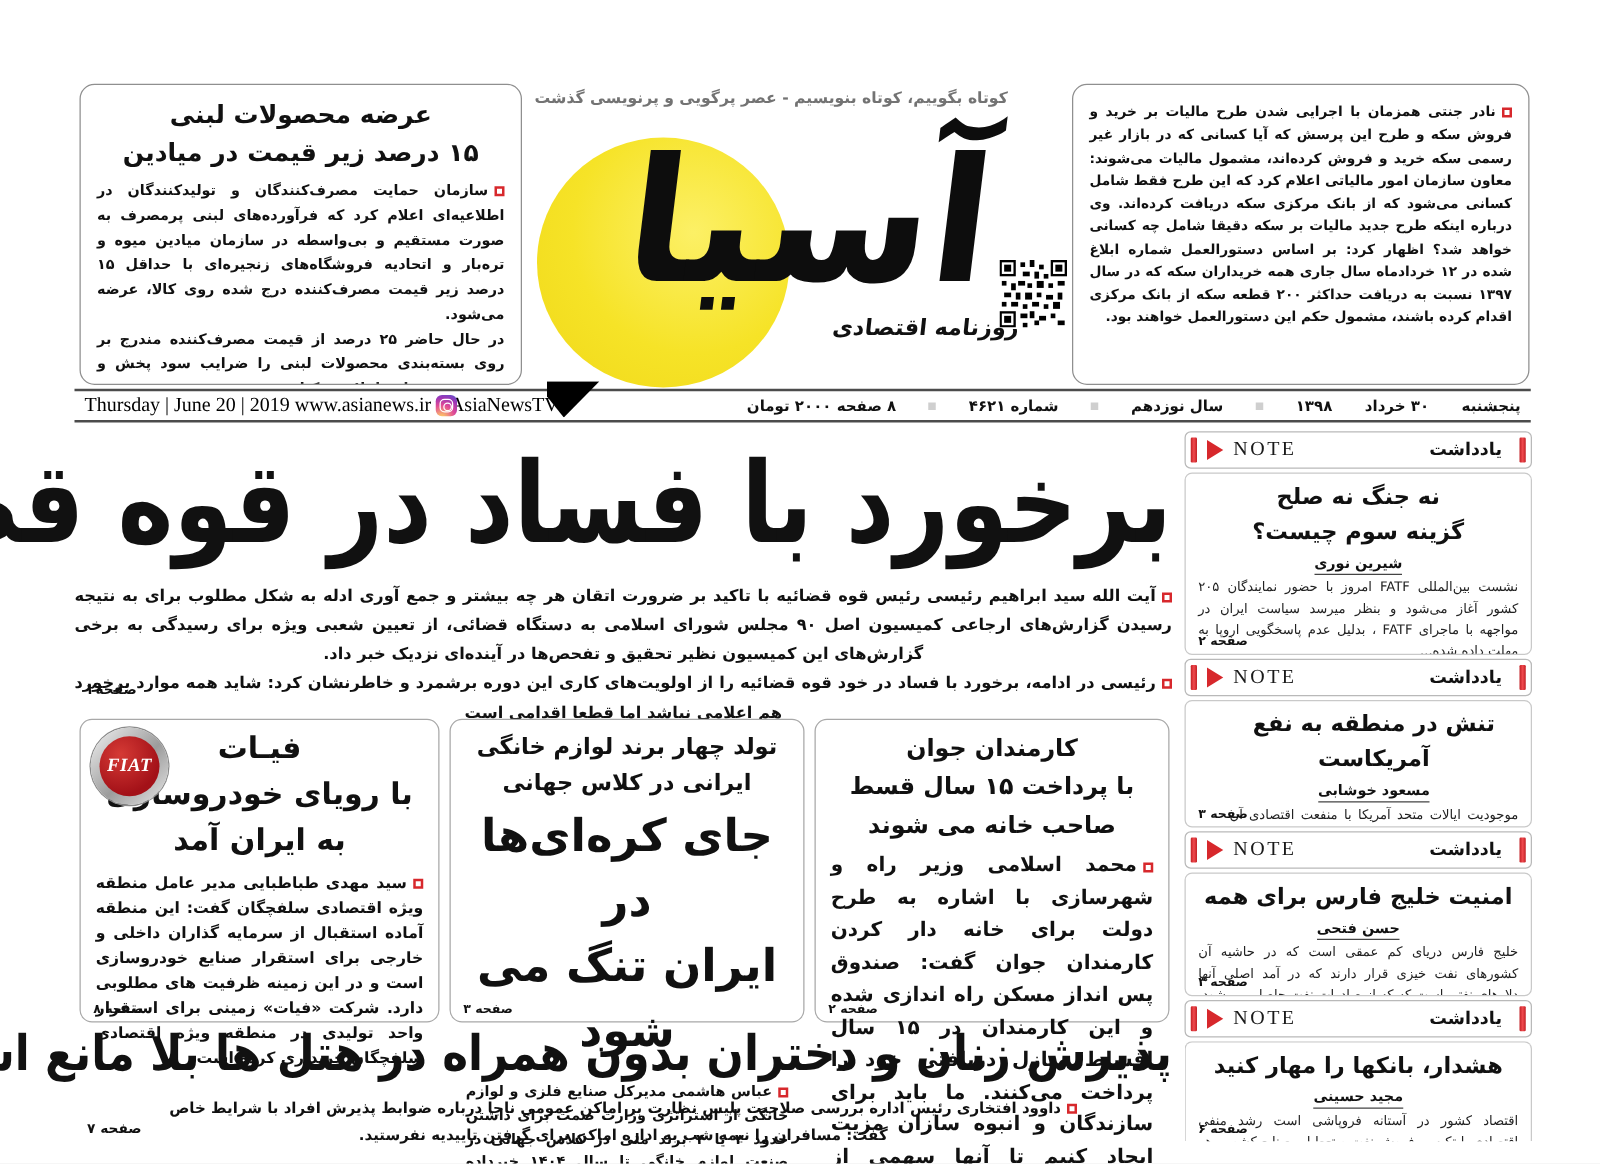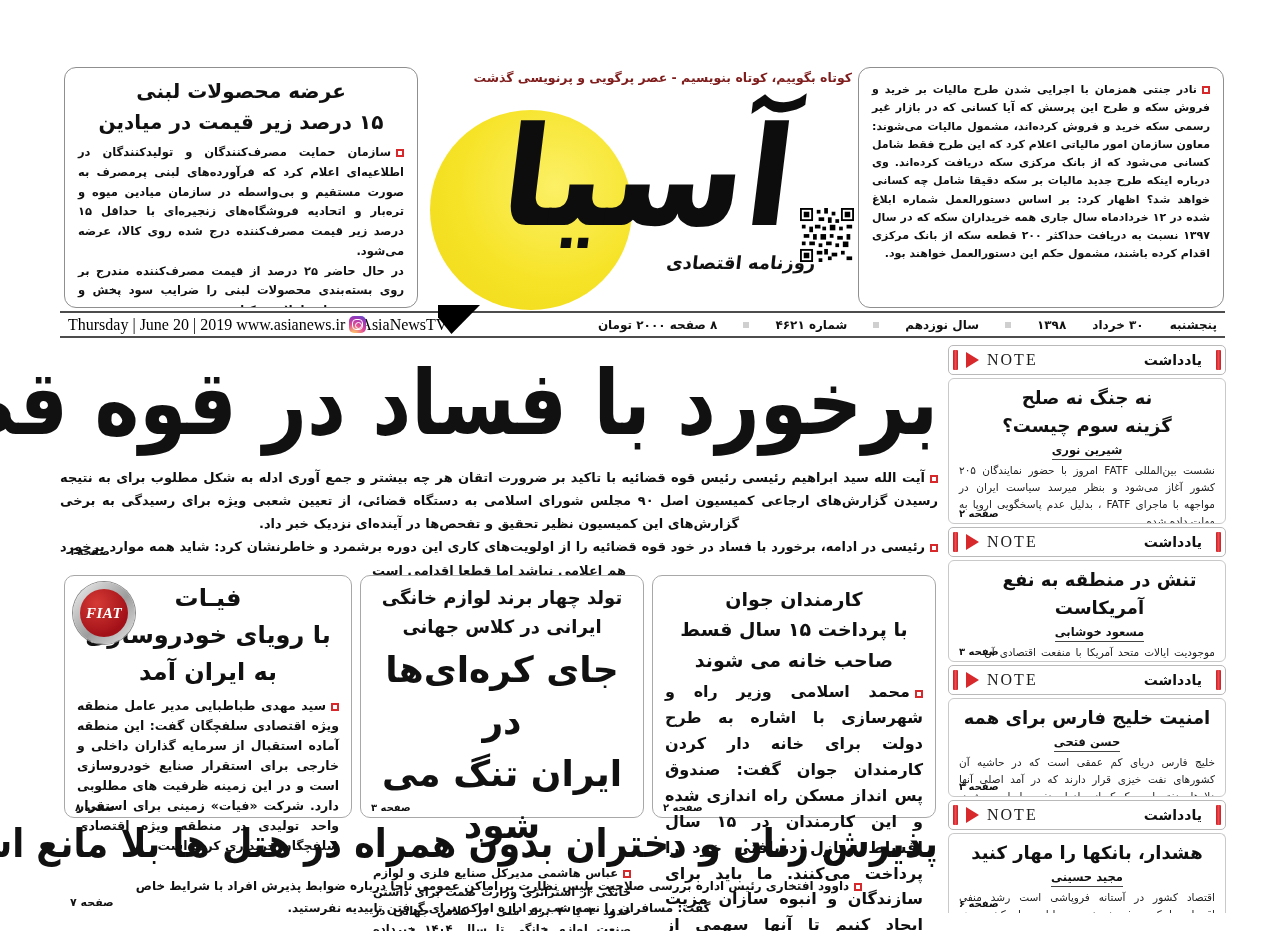--- a/index.html
+++ b/index.html
@@ -14,22 +14,22 @@
   .bullet {
     display:inline-block; width:8px; height:8px; border:2.5px solid #d7282c;
     margin-left:5px; vertical-align:-1px; background:#fff;
   }
   
   #box-dairy { left:64px; top:67px; width:354px; height:241px; padding:8px 13px; }
   #box-coins { left:858px; top:67px; width:366px; height:241px; padding:8px 13px; }
   .top-title { font-size:20px; font-weight:bold; text-align:center; line-height:1.55; }
   .top-body  { font-size:11.5px; font-weight:bold; text-align:justify; line-height:1.72; margin-top:5px; }
   
-  .tagline { position:absolute; left:428px; top:70px; width:424px; text-align:right;
-             font-size:12.5px; font-weight:bold; color:#7f1d1d; }
+  .tagline { position:absolute; left:428px; top:70px; width:424px; text-align:left;
+             font-size:12.5px; font-weight:bold; color:#737373; }
   .logo-circle { position:absolute; left:430px; top:110px; width:202px; height:200px; border-radius:50%;
                  background:radial-gradient(circle at 62% 38%, #fcf066 0%, #f6e327 55%, #f0d818 100%); }
   .logo-word { position:absolute; left:448px; top:88px; width:400px; text-align:center;
                font-size:138px; font-weight:bold; color:#0d0d0d; line-height:1.3;
                transform:skewX(-7deg); letter-spacing:-4px; }
   .logo-sub { position:absolute; left:636px; top:252px; width:210px; text-align:center;
               font-size:18px; font-weight:bold; transform:skewX(-6deg); }
   .qr { position:absolute; left:800px; top:208px; width:54px; height:54px; }
   .logo-tail { position:absolute; left:438px; top:305px; width:42px; height:29px; background:#000;
                clip-path:polygon(0 0, 100% 0, 32% 100%, 0 42%); z-index:5; }

